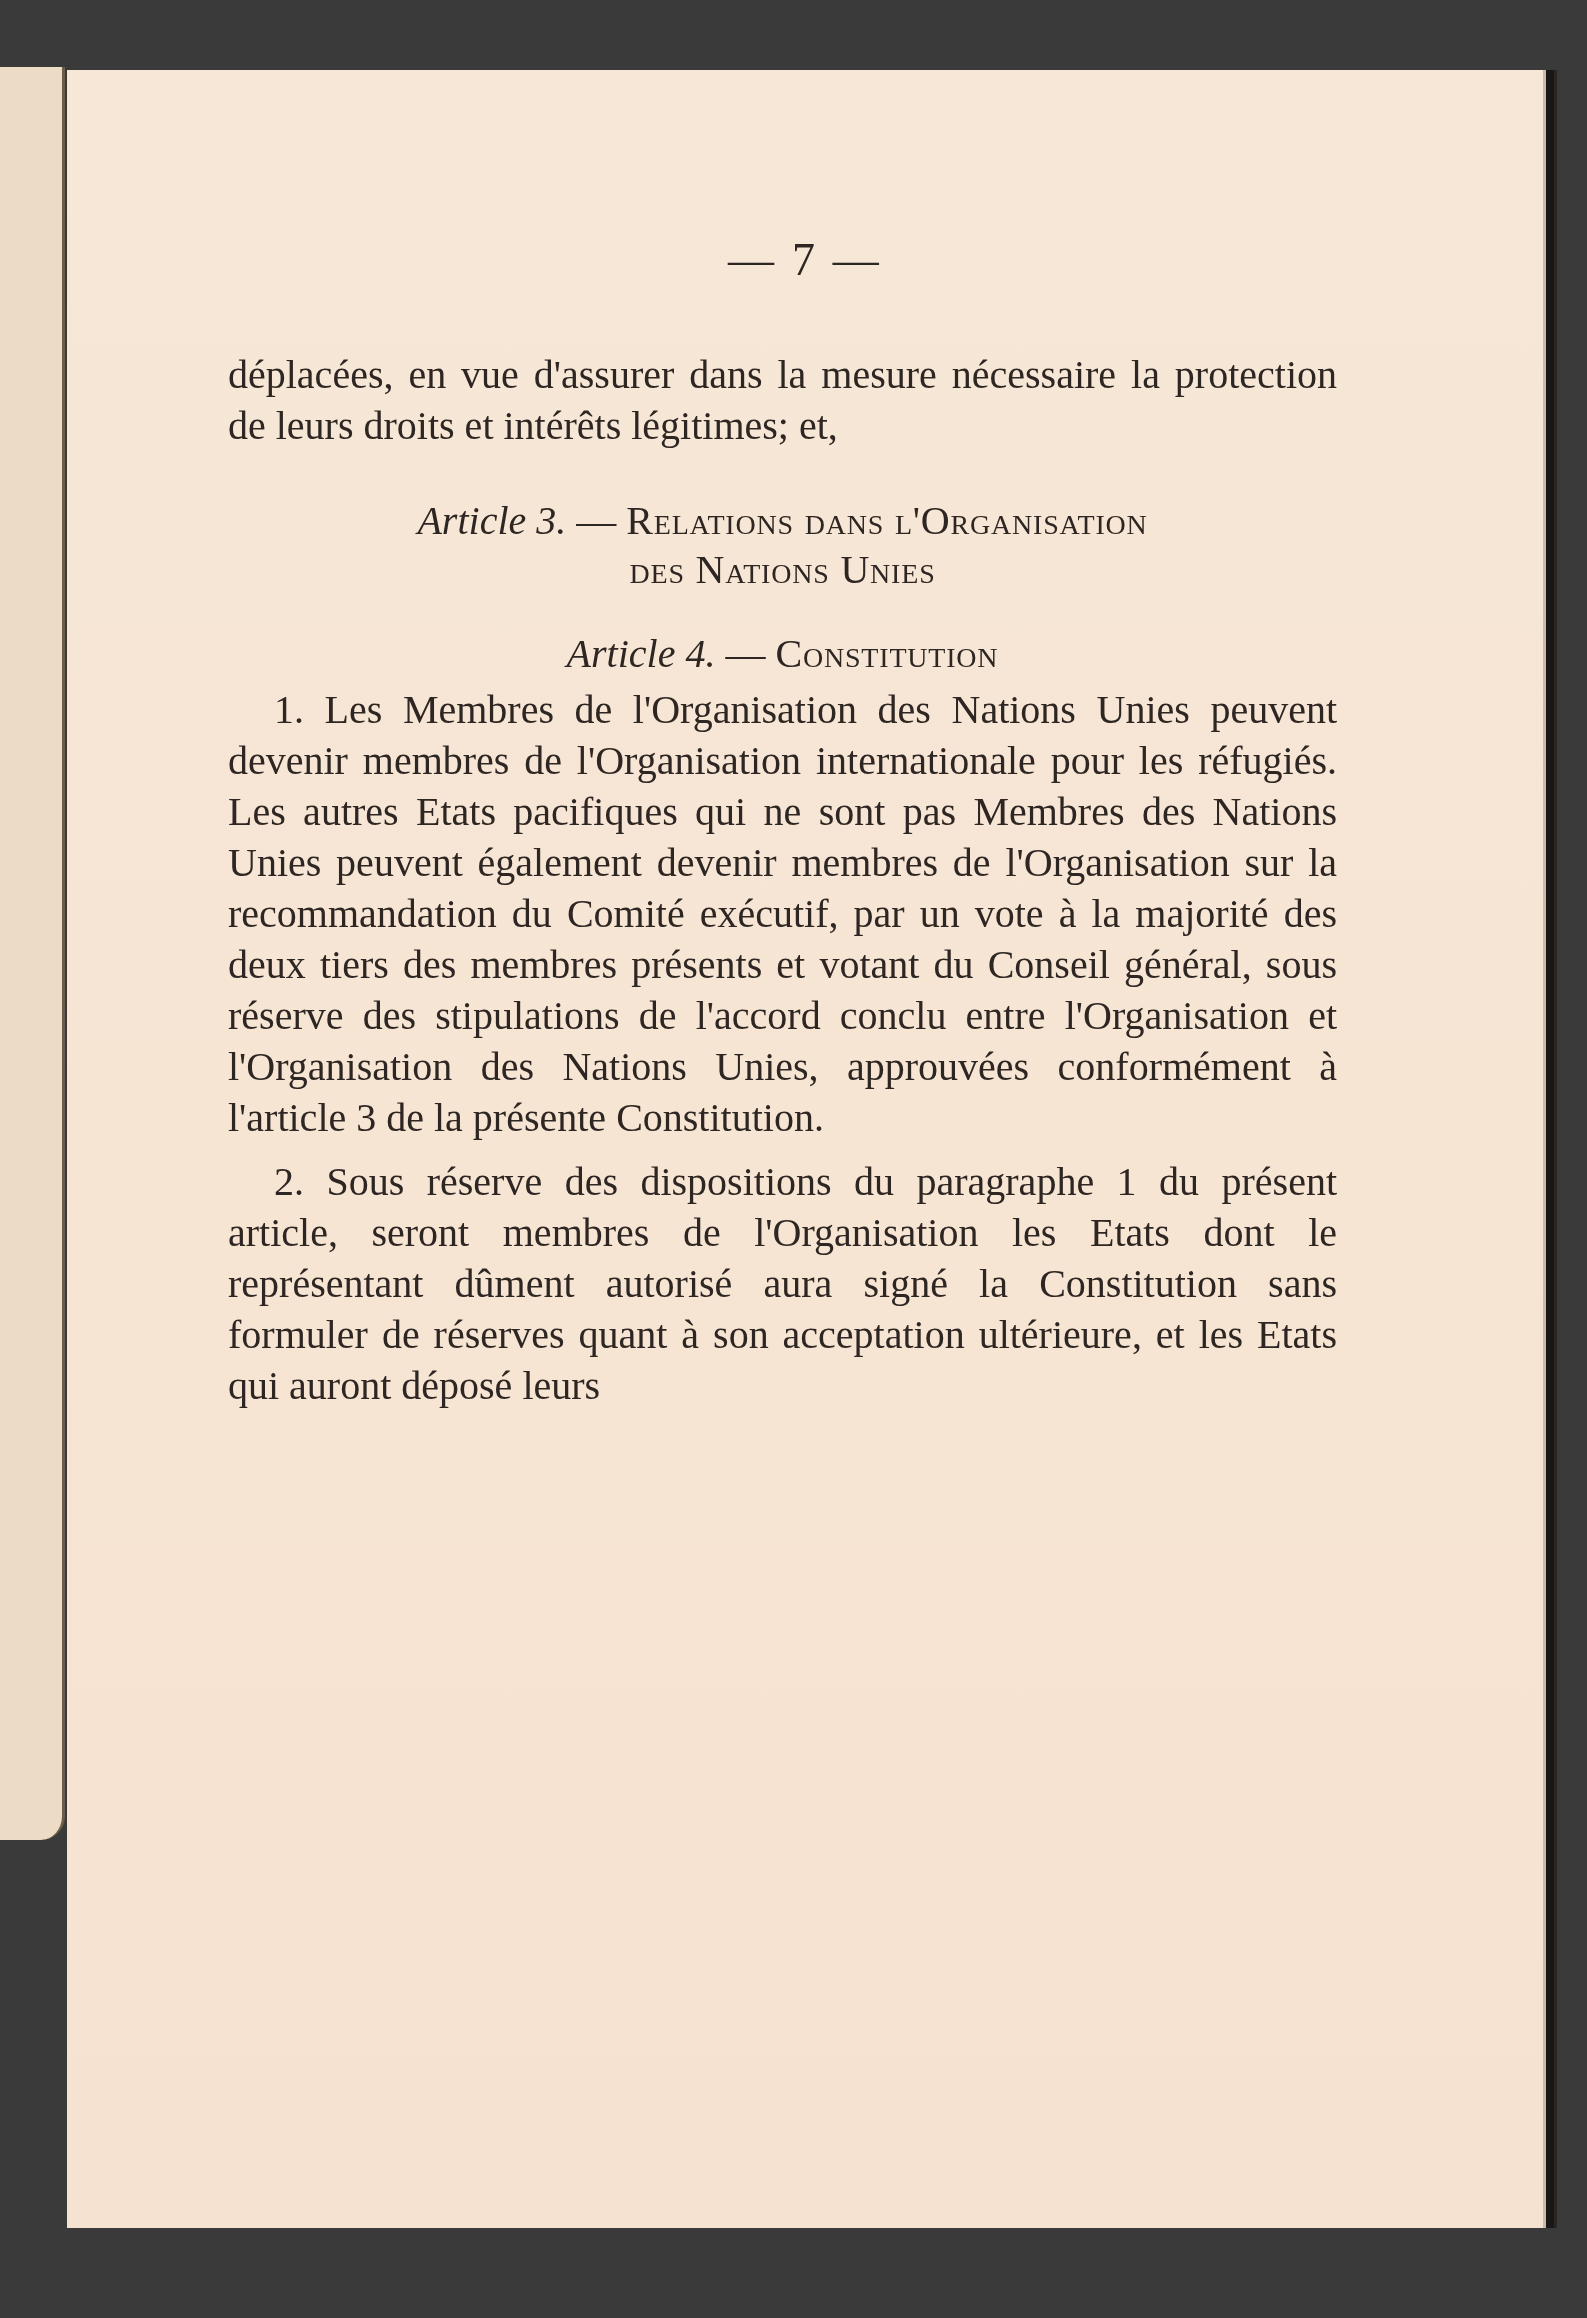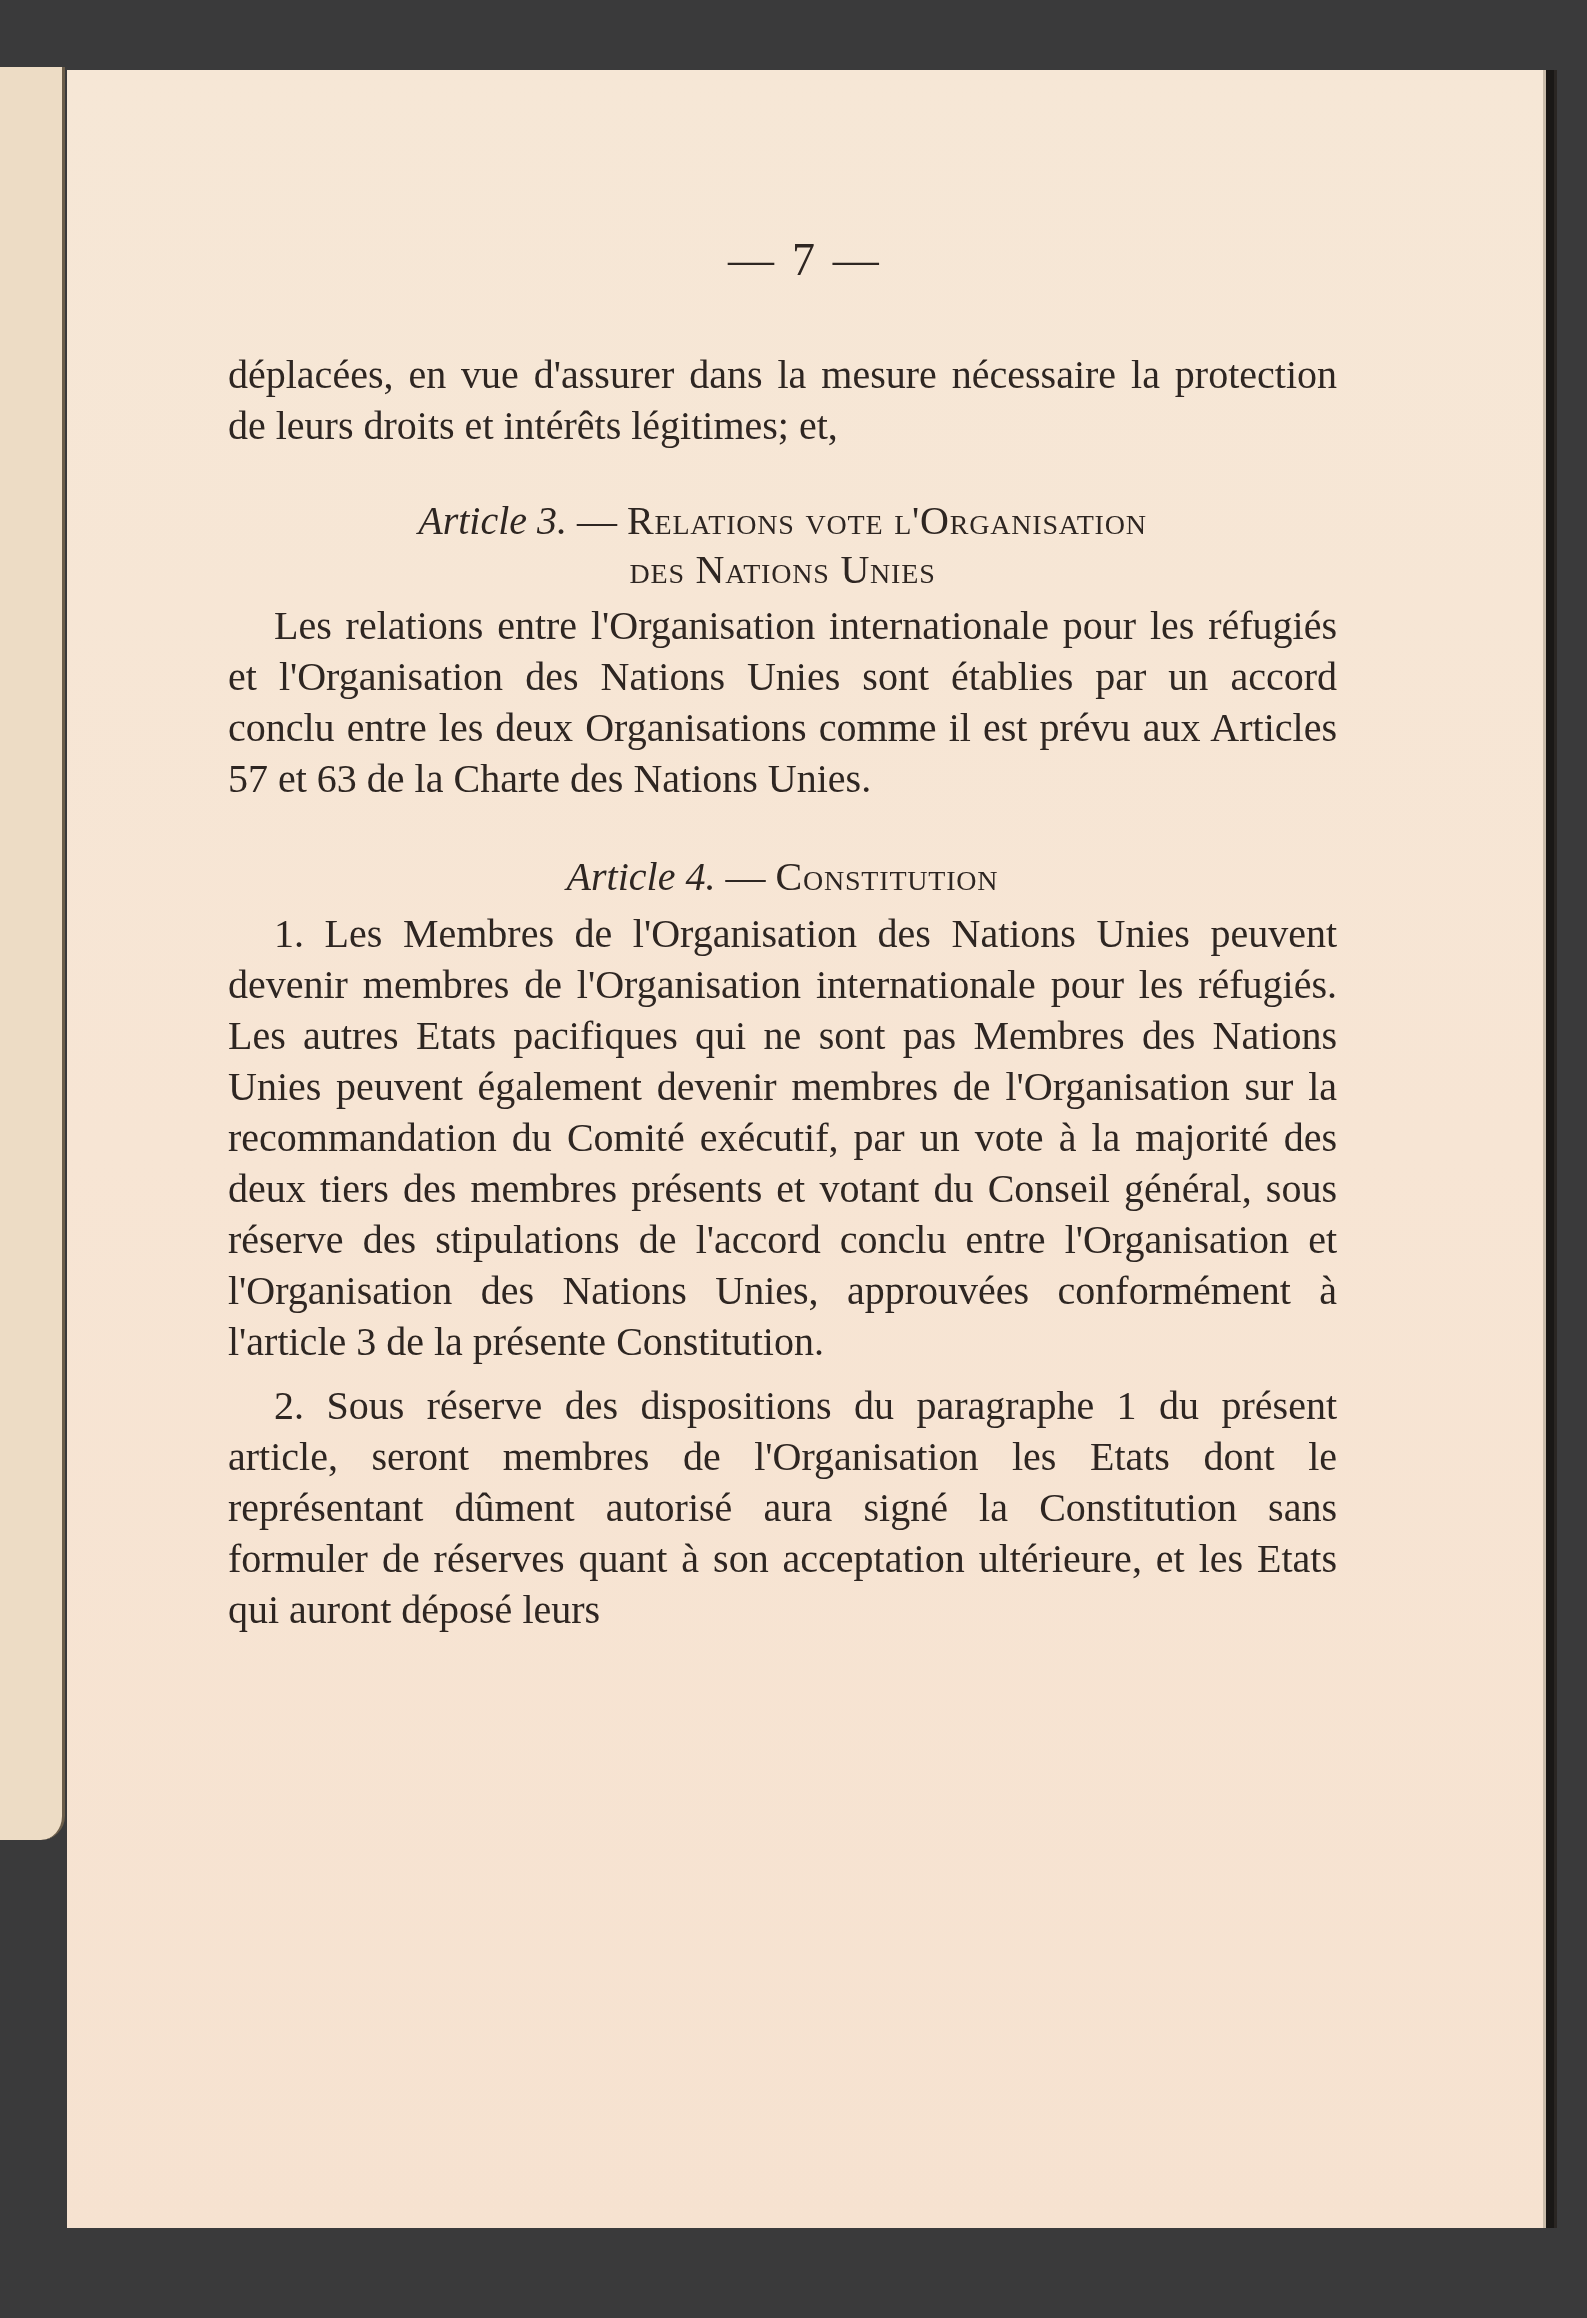--- a/index.html
+++ b/index.html
@@ -44,24 +44,23 @@
 <div class="page">
   <div class="page-number">— 7 —</div>
 
   <div class="text-block" style="top:266px;">
     <p class="para">déplacées, en vue d'assurer dans la mesure nécessaire la protection de leurs droits et intérêts légitimes; et,</p>
 
     <div style="height:32px;"></div>
     <p class="heading">
       <span class="art">Article 3.</span>
       <span>—</span>
-      <span class="title">Relations vote l'Organisation</span><br>
+      <span class="title">Relations dans l'Organisation</span><br>
       <span class="title">des Nations Unies</span>
     </p>
-    <p class="para indent" style="margin-top:6.3px;">Les relations entre l'Organisation internationale pour les réfugiés et l'Organisation des Nations Unies sont établies par un accord conclu entre les deux Organisations comme il est prévu aux Articles 57 et 63 de la Charte des Nations Unies.</p>
 
     <div style="height:35px;"></div>
     <p class="heading">
       <span class="art">Article 4.</span>
       <span>—</span>
       <span class="title">Constitution</span>
     </p>
     <p class="para indent" style="margin-top:6.3px;">1. Les Membres de l'Organisation des Nations Unies peuvent devenir membres de l'Organisation internationale pour les réfugiés. Les autres Etats pacifiques qui ne sont pas Membres des Nations Unies peuvent également devenir membres de l'Organisation sur la recommandation du Comité exécutif, par un vote à la majorité des deux tiers des membres présents et votant du Conseil général, sous réserve des stipulations de l'accord conclu entre l'Organisation et l'Organisation des Nations Unies, approuvées conformément à l'article 3 de la présente Constitution.</p>
     <p class="para indent" style="margin-top:12.7px;">2. Sous réserve des dispositions du paragraphe 1 du présent article, seront membres de l'Organisation les Etats dont le représentant dûment autorisé aura signé la Constitution sans formuler de réserves quant à son acceptation ultérieure, et les Etats qui auront déposé leurs</p>
   </div>

